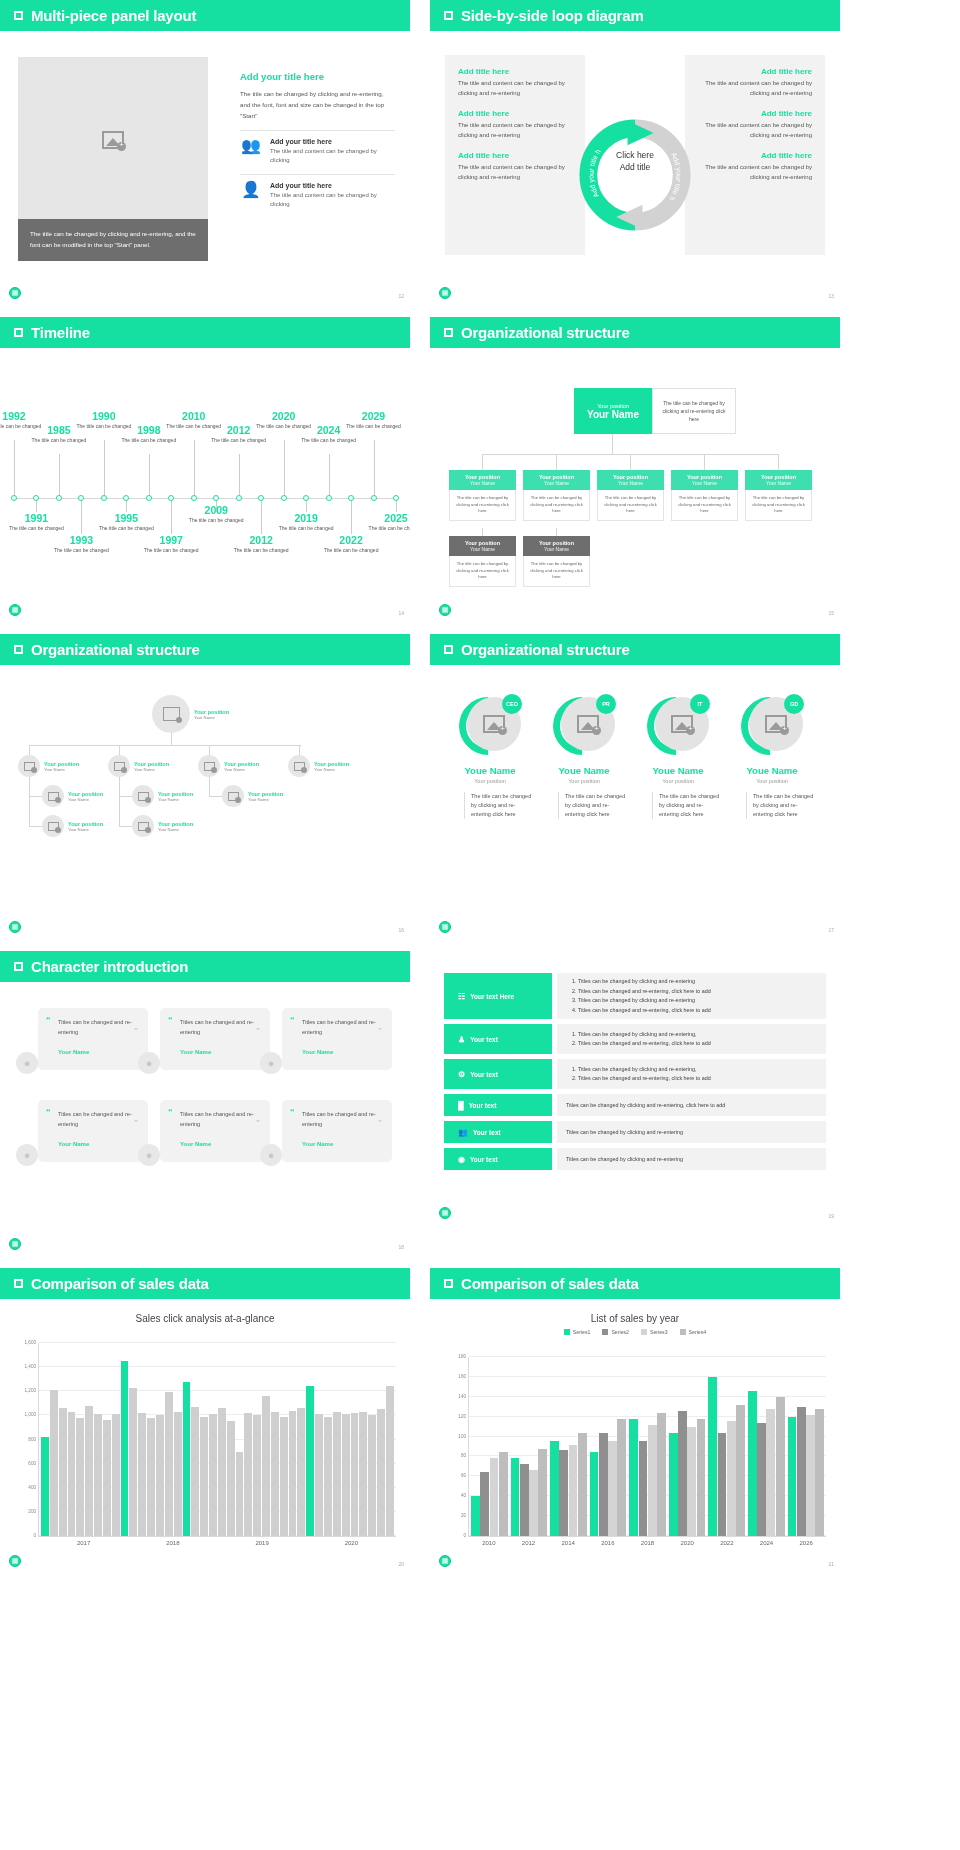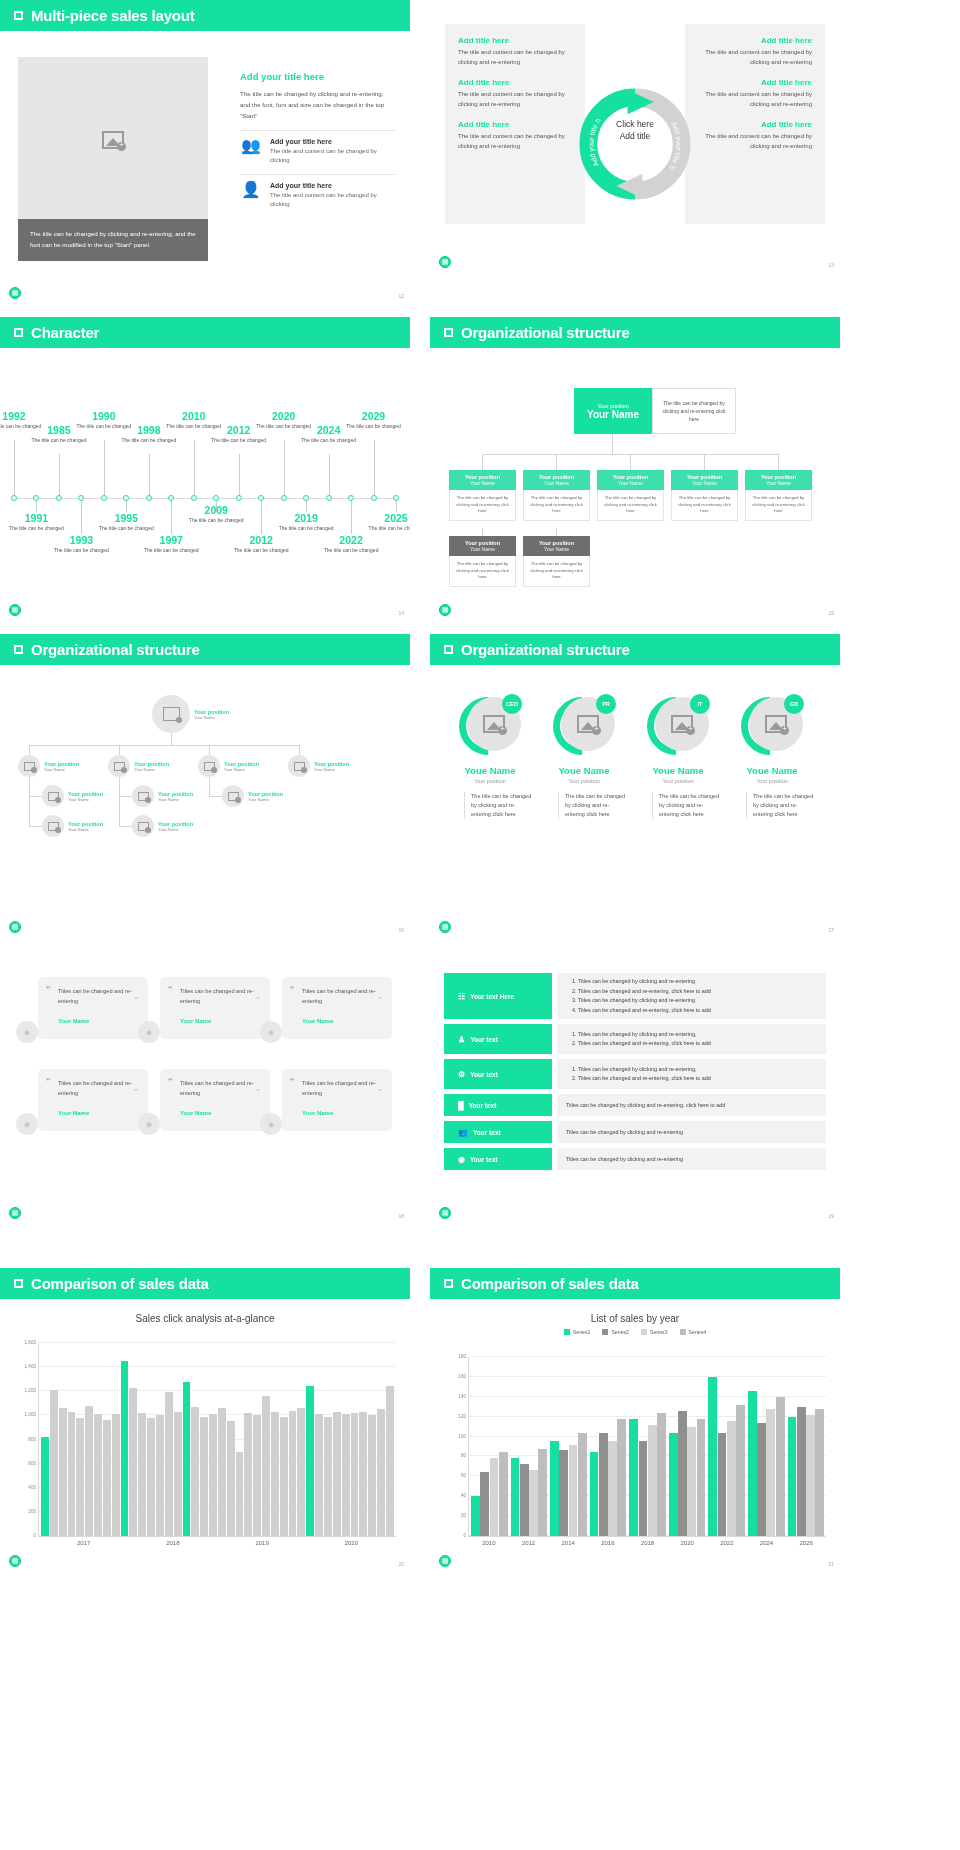--- a/index.html
+++ b/index.html
@@ -150,21 +150,21 @@
   .sw{width:6px;height:6px;display:inline-block;}
   .grp{flex:1;display:flex;gap:0.5px;align-items:flex-end;height:100%;}
 </style>
 </head>
 <body>
 
 <div class="grid" id="grid">
     <div class="slide">
       <div class="hdr">
     <span class="sq"></span>
-    <span class="ttl">Multi-piece sales layout</span>
+    <span class="ttl">Multi-piece panel layout</span>
       </div>
       <div class="body">
 <div class="s1-img imgph">
           <div class="imgicon">
             <span class="plus">+</span>
           </div>
         </div>
 <div class="s1-cap">The title can be changed by clicking and re-entering, and the font can be modified in the top "Start" panel.</div>
 <div class="s1-r">
  <h3>Add your title here</h3>
@@ -182,20 +182,24 @@
               <h4>Add your title here</h4>
   <p>The title and content can be changed by clicking</p>
             </div>
           </div>
 </div>
         <div class="logo">▦</div>
   <div class="pg">12</div>
       </div>
     </div>
     <div class="slide">
+      <div class="hdr">
+    <span class="sq"></span>
+    <span class="ttl">Side-by-side loop diagram</span>
+      </div>
       <div class="body">
 <div class="s2-col s2-l">
           <div>
   <h4>Add title here</h4>
   <p>The title and content can be changed by clicking and re-entering</p>
           </div>
           <div>
   <h4>Add title here</h4>
   <p>The title and content can be changed by clicking and re-entering</p>
           </div>
@@ -233,21 +237,21 @@
  <div>Click here</div>
  <div>Add title</div>
         </div>
 <div class="logo">▦</div>
   <div class="pg">13</div>
       </div>
     </div>
     <div class="slide">
       <div class="hdr">
     <span class="sq"></span>
-    <span class="ttl">Character</span>
+    <span class="ttl">Timeline</span>
       </div>
       <div class="body">
 <div class="tl-line"></div>
         <div class="tick" style="left:14px;top:92px;height:58px"></div>
         <div class="tick" style="left:58.94117647058823px;top:106px;height:44px"></div>
         <div class="tick" style="left:103.88235294117646px;top:92px;height:58px"></div>
         <div class="tick" style="left:148.8235294117647px;top:106px;height:44px"></div>
         <div class="tick" style="left:193.76470588235293px;top:92px;height:58px"></div>
         <div class="tick" style="left:238.70588235294116px;top:106px;height:44px"></div>
         <div class="tick" style="left:283.6470588235294px;top:92px;height:58px"></div>
@@ -605,20 +609,24 @@
           </div>
  <div class="nm">Youe Name</div>
  <div class="ps">Your position</div>
  <div class="dsc">The title can be changed by clicking and re-entering click here</div>
         </div>
 <div class="logo">▦</div>
   <div class="pg">17</div>
       </div>
     </div>
     <div class="slide">
+      <div class="hdr">
+    <span class="sq"></span>
+    <span class="ttl">Character introduction</span>
+      </div>
       <div class="body">
 <div class="q-card" style="left:38px;top:26px">
   <span class="qm">“</span>
   <span class="qe">”</span>
   <div class="t">Titles can be changed and re-entering</div>
   <div class="nm">Your Name</div>
         </div>
   <div class="q-av" style="left:16px;top:70px">●</div>
         <div class="q-card" style="left:160px;top:26px">
   <span class="qm">“</span>

